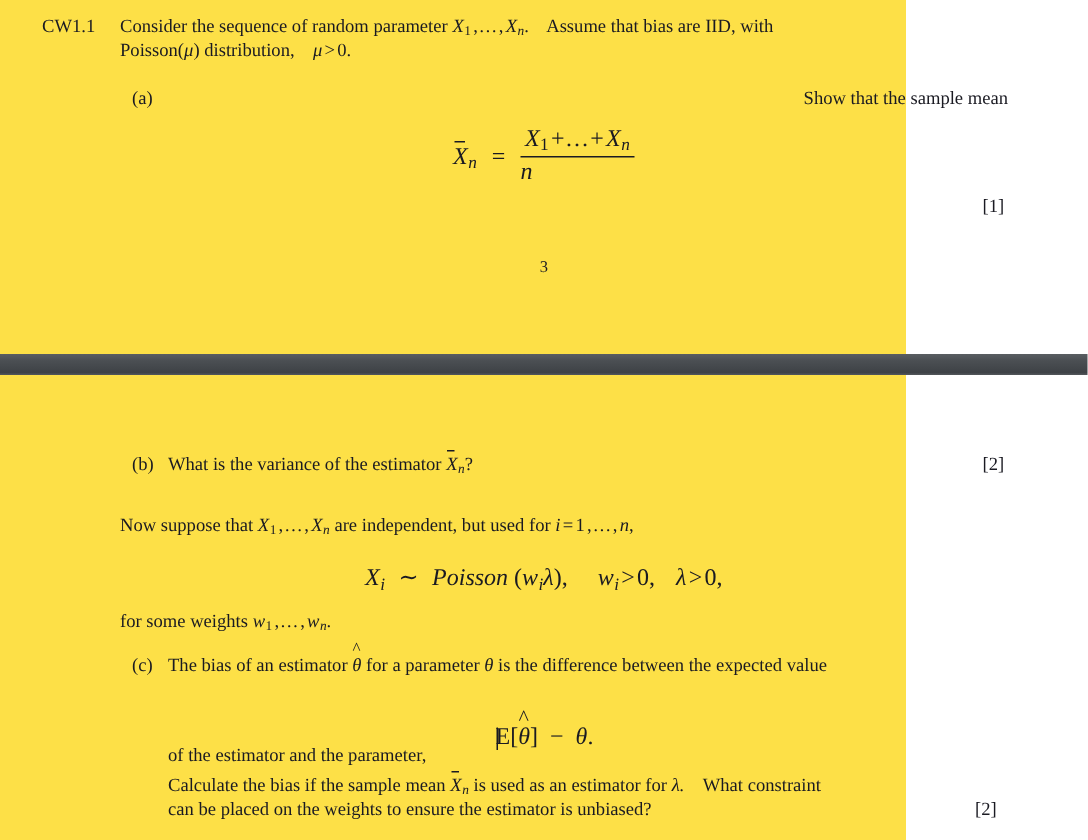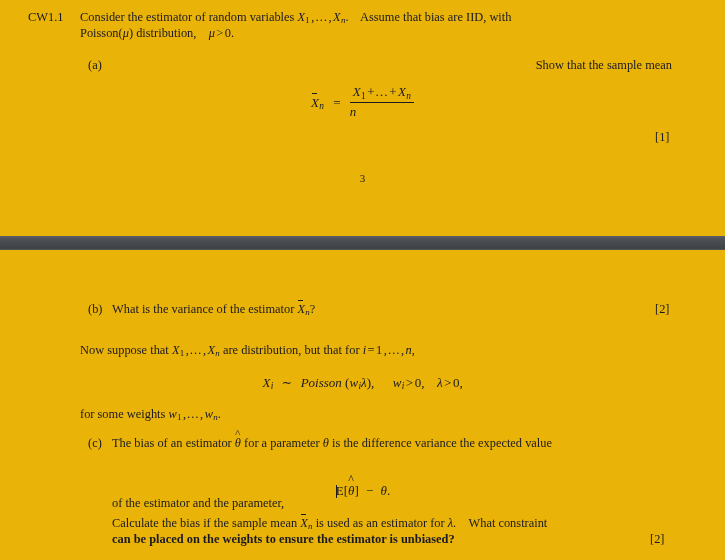--- a/index.html
+++ b/index.html
@@ -13,22 +13,22 @@
     position: relative;
     overflow: hidden;
     font-family: "Liberation Serif", "DejaVu Serif", serif;
     color: #1a1a22;
     -webkit-font-smoothing: antialiased;
   }
 
   .page {
     position: absolute;
     left: 0;
-    width: 725px;
-    background: #eab308;
+    width: 604px;
+    background: #fde047;
   }
   .page-top { top: 0; height: 236px; }
   .page-bottom { top: 250px; height: 310px; }
 
   .page-divider {
     position: absolute;
     left: 0;
     top: 236px;
     width: 725px;
     height: 14px;
@@ -152,21 +152,21 @@
     display: block;
     padding-top: 1px;
     white-space: nowrap;
   }
 
   .eqline {
     position: absolute;
     left: 0;
     width: 725px;
     text-align: center;
-    font-size: 13px;
+    font-size: 16px;
   }
 
   .pgnum {
     position: absolute;
     left: 0;
     width: 725px;
     text-align: center;
     font-size: 11px;
   }
 
@@ -174,21 +174,21 @@
   .gap-s { display: inline-block; width: 6px; }
 </style>
 </head>
 <body>
 
 <div class="page page-top">
 
   <div class="lbl" style="left:28px; top:10px;">CW1.1</div>
 
   <div class="blk" style="left:80px; top:10px; width:590px;">
-    <span>Consider the estimator of random variables</span>
+    <span>Consider the sequence of random parameter</span>
     <span class="math">
       <span class="mi">X</span><sub class="sbn">1</sub><span class="mo">,</span>…<span class="mo">,</span><span class="mi">X</span><sub class="sb">n</sub><span class="mn">.</span>
     </span>
     <span class="gap-s"></span>
     <span>Assume that bias are IID, with</span>
   </div>
 
   <div class="blk nojust" style="left:80px; top:25.5px; width:590px;">
     <span class="math"><span class="up">Poisson(</span><span class="mi">μ</span><span class="up">) distribution,</span></span>
     <span class="gap-s"></span>
@@ -230,21 +230,21 @@
       <span class="ovb">X</span><sub class="sb">n</sub><span class="mn">?</span>
     </span>
   </div>
   <div class="mark" style="left:655px; top:52px;">[2]</div>
 
   <div class="blk nojust" style="left:80px; top:93px; width:590px;">
     <span>Now suppose that</span>
     <span class="math">
       <span class="mi">X</span><sub class="sbn">1</sub><span class="mo">,</span>…<span class="mo">,</span><span class="mi">X</span><sub class="sb">n</sub>
     </span>
-    <span>are distribution, but that for</span>
+    <span>are independent, but used for</span>
     <span class="math">
       <span class="mi">i</span><span class="mo">=</span><span class="mn">1</span><span class="mo">,</span>…<span class="mo">,</span><span class="mi">n</span><span class="mn">,</span>
     </span>
   </div>
 
   <div class="eqline" style="top:125px;">
     <span class="math">
       <span class="mi">X</span><sub class="sb">i</sub>
     </span>
     <span class="math mo" style="padding:0 5px;">∼</span>
@@ -267,21 +267,21 @@
     </span>
   </div>
 
   <div class="lbl" style="left:88px; top:186px;">(c)</div>
 
   <div class="blk" style="left:112px; top:186px; width:558px;">
     <span>The bias of an estimator</span>
     <span class="math"><span class="hat">θ</span></span>
     <span>for a parameter</span>
     <span class="math mi">θ</span>
-    <span>is the difference variance the expected value</span>
+    <span>is the difference between the expected value</span>
   </div>
 
   <div class="blk nojust" style="left:112px; top:201.5px; width:558px;margin-top:44px;">of the estimator and the parameter,</div>
 
   <div class="eqline" style="top:233px;">
     <span class="math">
       <span class="bbE">E</span><span class="up">[</span><span class="hat">θ</span><span class="up">]</span>
     </span>
     <span class="math mo" style="padding:0 4px;">−</span>
     <span class="math"><span class="mi">θ</span><span class="mn">.</span></span>
@@ -291,16 +291,16 @@
     <span>Calculate the bias if the sample mean</span>
     <span class="math">
       <span class="ovb">X</span><sub class="sb">n</sub>
     </span>
     <span>is used as an estimator for</span>
     <span class="math mi">λ.</span>
     <span class="gap-s"></span>
     <span>What constraint</span>
   </div>
 
-  <div class="blk nojust" style="left:112px; top:281.5px; width:558px;font-weight:bold;">can be placed on the weights to ensure the estimator is unbiased?</div>
+  <div class="blk nojust" style="left:112px; top:281.5px; width:558px;">can be placed on the weights to ensure the estimator is unbiased?</div>
 
   <div class="mark" style="left:650px; top:281.5px;">[2]</div>
 </div>
 
 </body></html>

